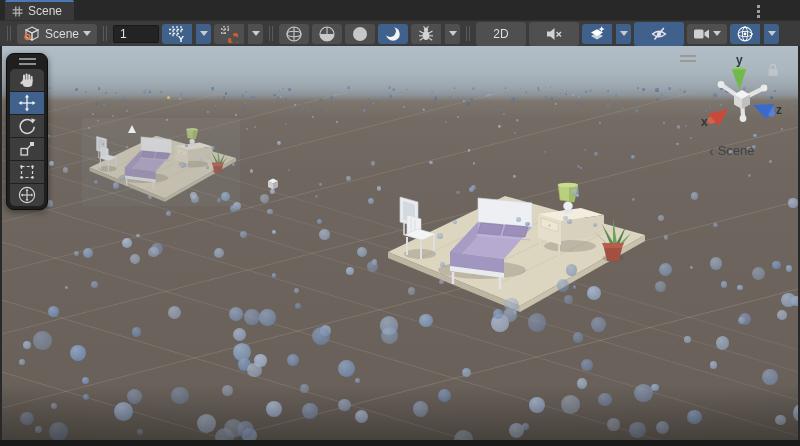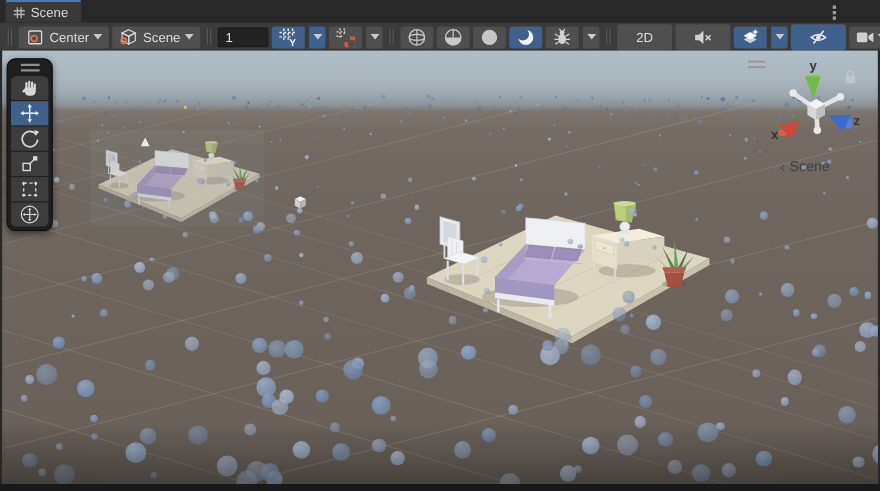--- a/index.html
+++ b/index.html
@@ -77,28 +77,20 @@
     <div class="kebab">
         <i></i>
         <i></i>
         <i></i>
       </div>
   </div>
 
   <div class="toolbar">
     <div class="sep"></div>
 
-    <div class="tbtn">
-      <svg width="18" height="18" viewBox="0 0 18 18">
-        <rect x="3.2" y="3.2" width="11.6" height="11.6" rx="1" fill="none" stroke="#d8d8d8" stroke-width="1.2"></rect>
-        <circle cx="8" cy="10" r="2.7" fill="none" stroke="#e8734a" stroke-width="1.5"></circle>
-      </svg>
-      <span>Center</span>
-      <span class="caret"></span>
-    </div>
 
     <div class="tbtn">
       <svg width="18" height="18" viewBox="0 0 18 18">
         <g fill="none" stroke="#d8d8d8" stroke-width="1.1">
           <polygon points="9,2 15,5 9,8 3,5"></polygon>
             <polygon points="3,5 9,8 9,15 3,12"></polygon>
             <polygon points="9,8 15,5 15,12 9,15"></polygon>
         </g>
         <circle cx="4.5" cy="12" r="2.4" fill="none" stroke="#e8734a" stroke-width="1.5"></circle>
       </svg>

